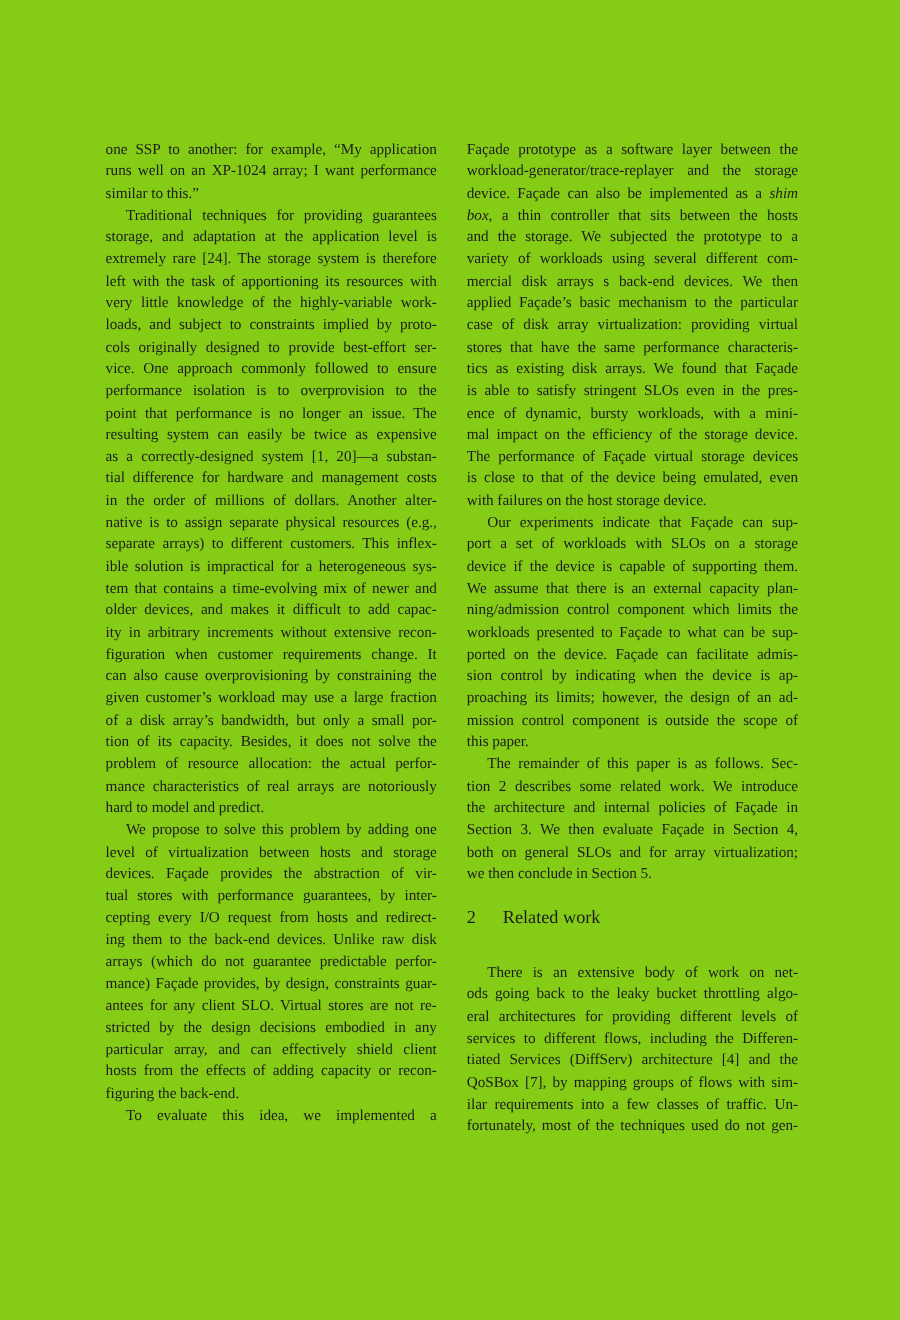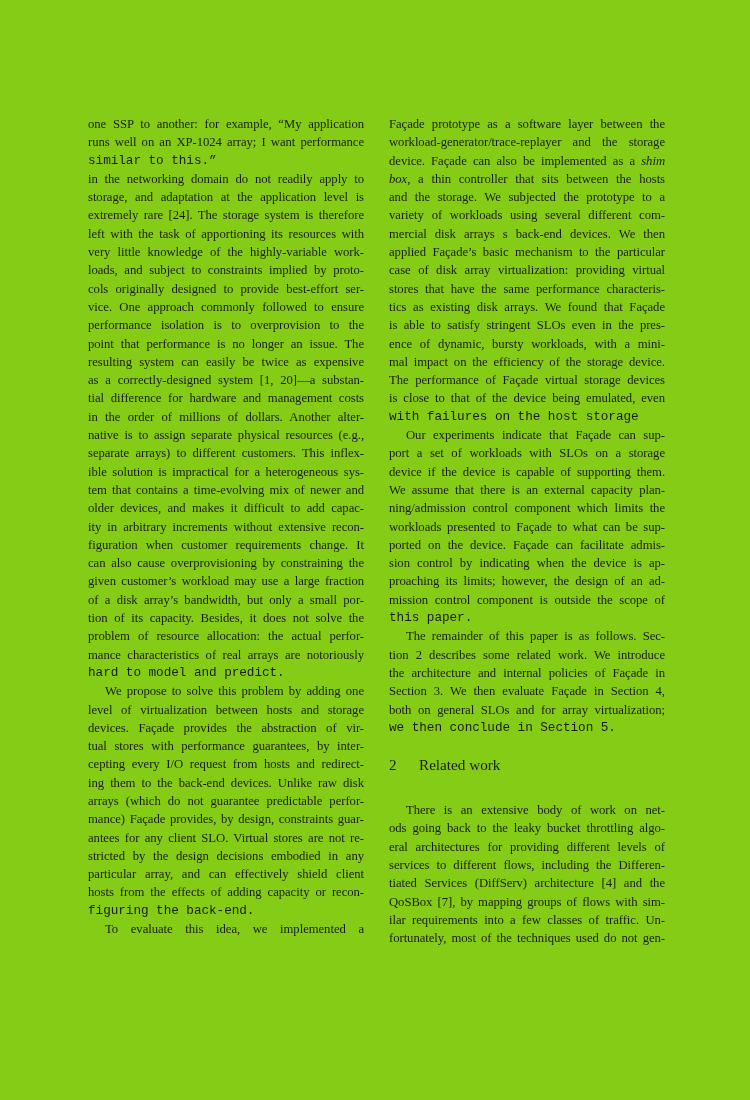--- a/index.html
+++ b/index.html
@@ -24,21 +24,20 @@
     height:18.3px;
     overflow:hidden;
     text-align:justify;
     text-align-last:justify;
     letter-spacing:-0.05px;
     white-space:normal;
   }
   .line.end{
     text-align:left;
     text-align-last:left;
-    font-family:Liberation Mono, monospace;
   }
   .line.ind{text-indent:17px;}
   .heading{
     margin:18px 0 26px 0;
     font-size:15.2px;
     font-weight:normal;
     line-height:20px;
     height:20px;
   }
   .hnum{display:inline-block;width:30px;}
@@ -47,21 +46,21 @@
 <body>
 
 <div class="page">
   <div class="col" id="col-left" style="left:88px">
       <div class="para">
         <div class="line">one SSP to another: for example, “My application</div>
         <div class="line">runs well on an XP-1024 array; I want performance</div>
         <div class="line end">similar to this.”</div>
       </div>
       <div class="para">
-        <div class="line">in the networking domain do not readily apply to</div>
+        <div class="line ind">Traditional techniques for providing guarantees</div>
         <div class="line">storage, and adaptation at the application level is</div>
         <div class="line">extremely rare [24]. The storage system is therefore</div>
         <div class="line">left with the task of apportioning its resources with</div>
         <div class="line">very little knowledge of the highly-variable work-</div>
         <div class="line">loads, and subject to constraints implied by proto-</div>
         <div class="line">cols originally designed to provide best-effort ser-</div>
         <div class="line">vice. One approach commonly followed to ensure</div>
         <div class="line">performance isolation is to overprovision to the</div>
         <div class="line">point that performance is no longer an issue. The</div>
         <div class="line">resulting system can easily be twice as expensive</div>

